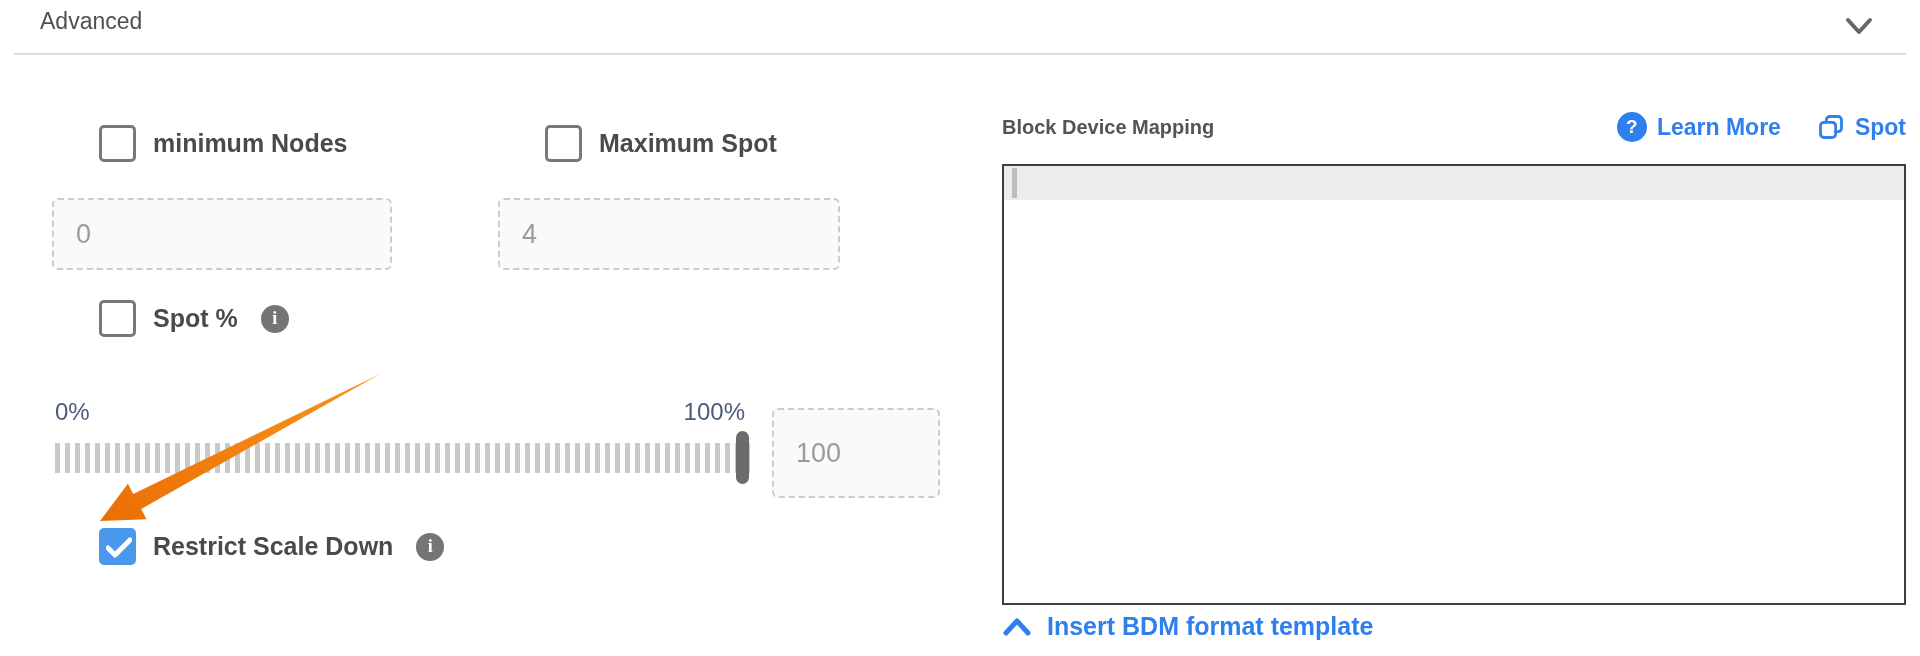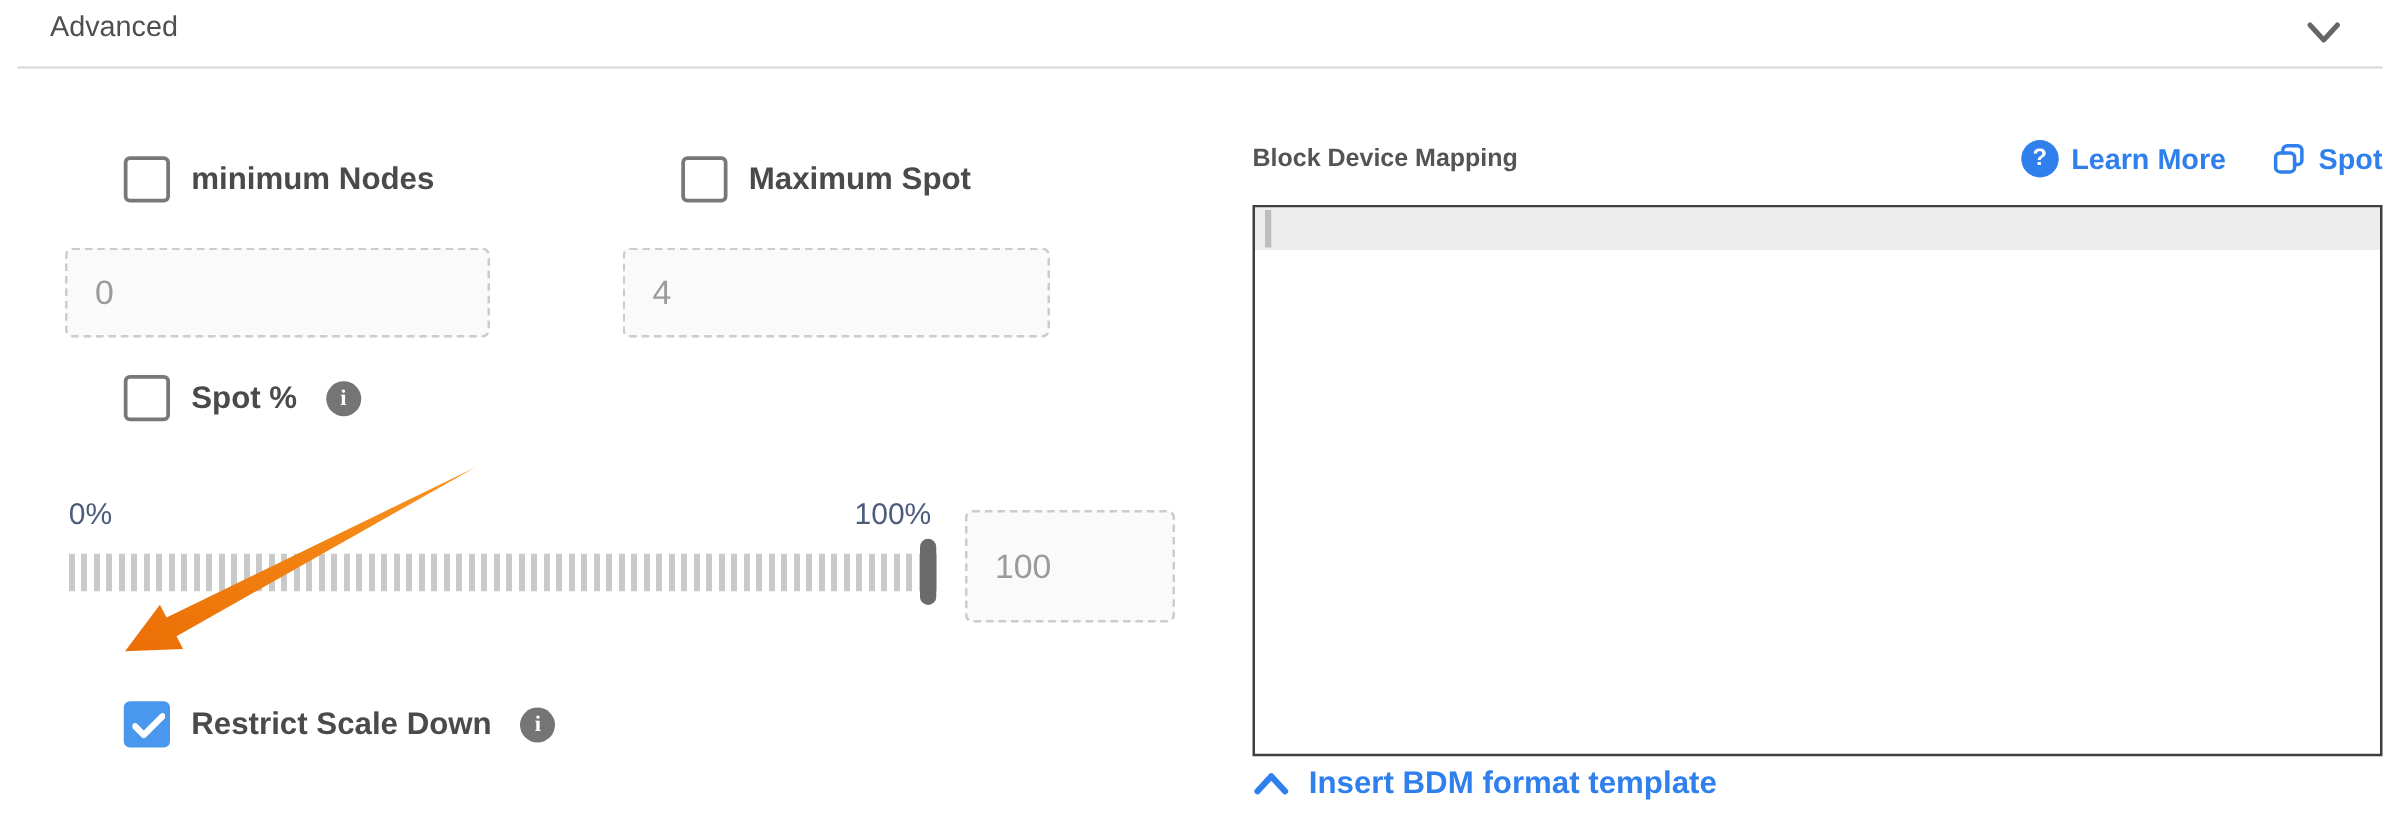--- a/index.html
+++ b/index.html
@@ -93,21 +93,21 @@
   <div class="abs slider-labels">
     <span>0%</span>
     <span>100%</span>
   </div>
   <div class="abs slider-wrap">
     <div class="ticks"></div>
     <div class="handle"></div>
   </div>
   <input class="abs dashed-input" style="left: 772px; top: 408px; width: 168px; height: 90px;" value="100">
 
-  <div class="abs cbrow" style="left:52px; top:528px;margin-top:33px;">
+  <div class="abs cbrow" style="left:52px; top:528px;">
     <div class="cb checked">
       <svg width="26" height="22" viewBox="0 0 26 22">
         <polyline points="2,11 9,18 24,3" fill="none" stroke="#fff" stroke-width="5" stroke-linecap="round" stroke-linejoin="round"></polyline>
       </svg>
     </div>
     <div class="cblabel">Restrict Scale Down</div>
     <div class="info">i</div>
   </div>
 
   <svg class="abs" style="left:80px; top:360px;" width="320" height="180" viewBox="0 0 320 180">

